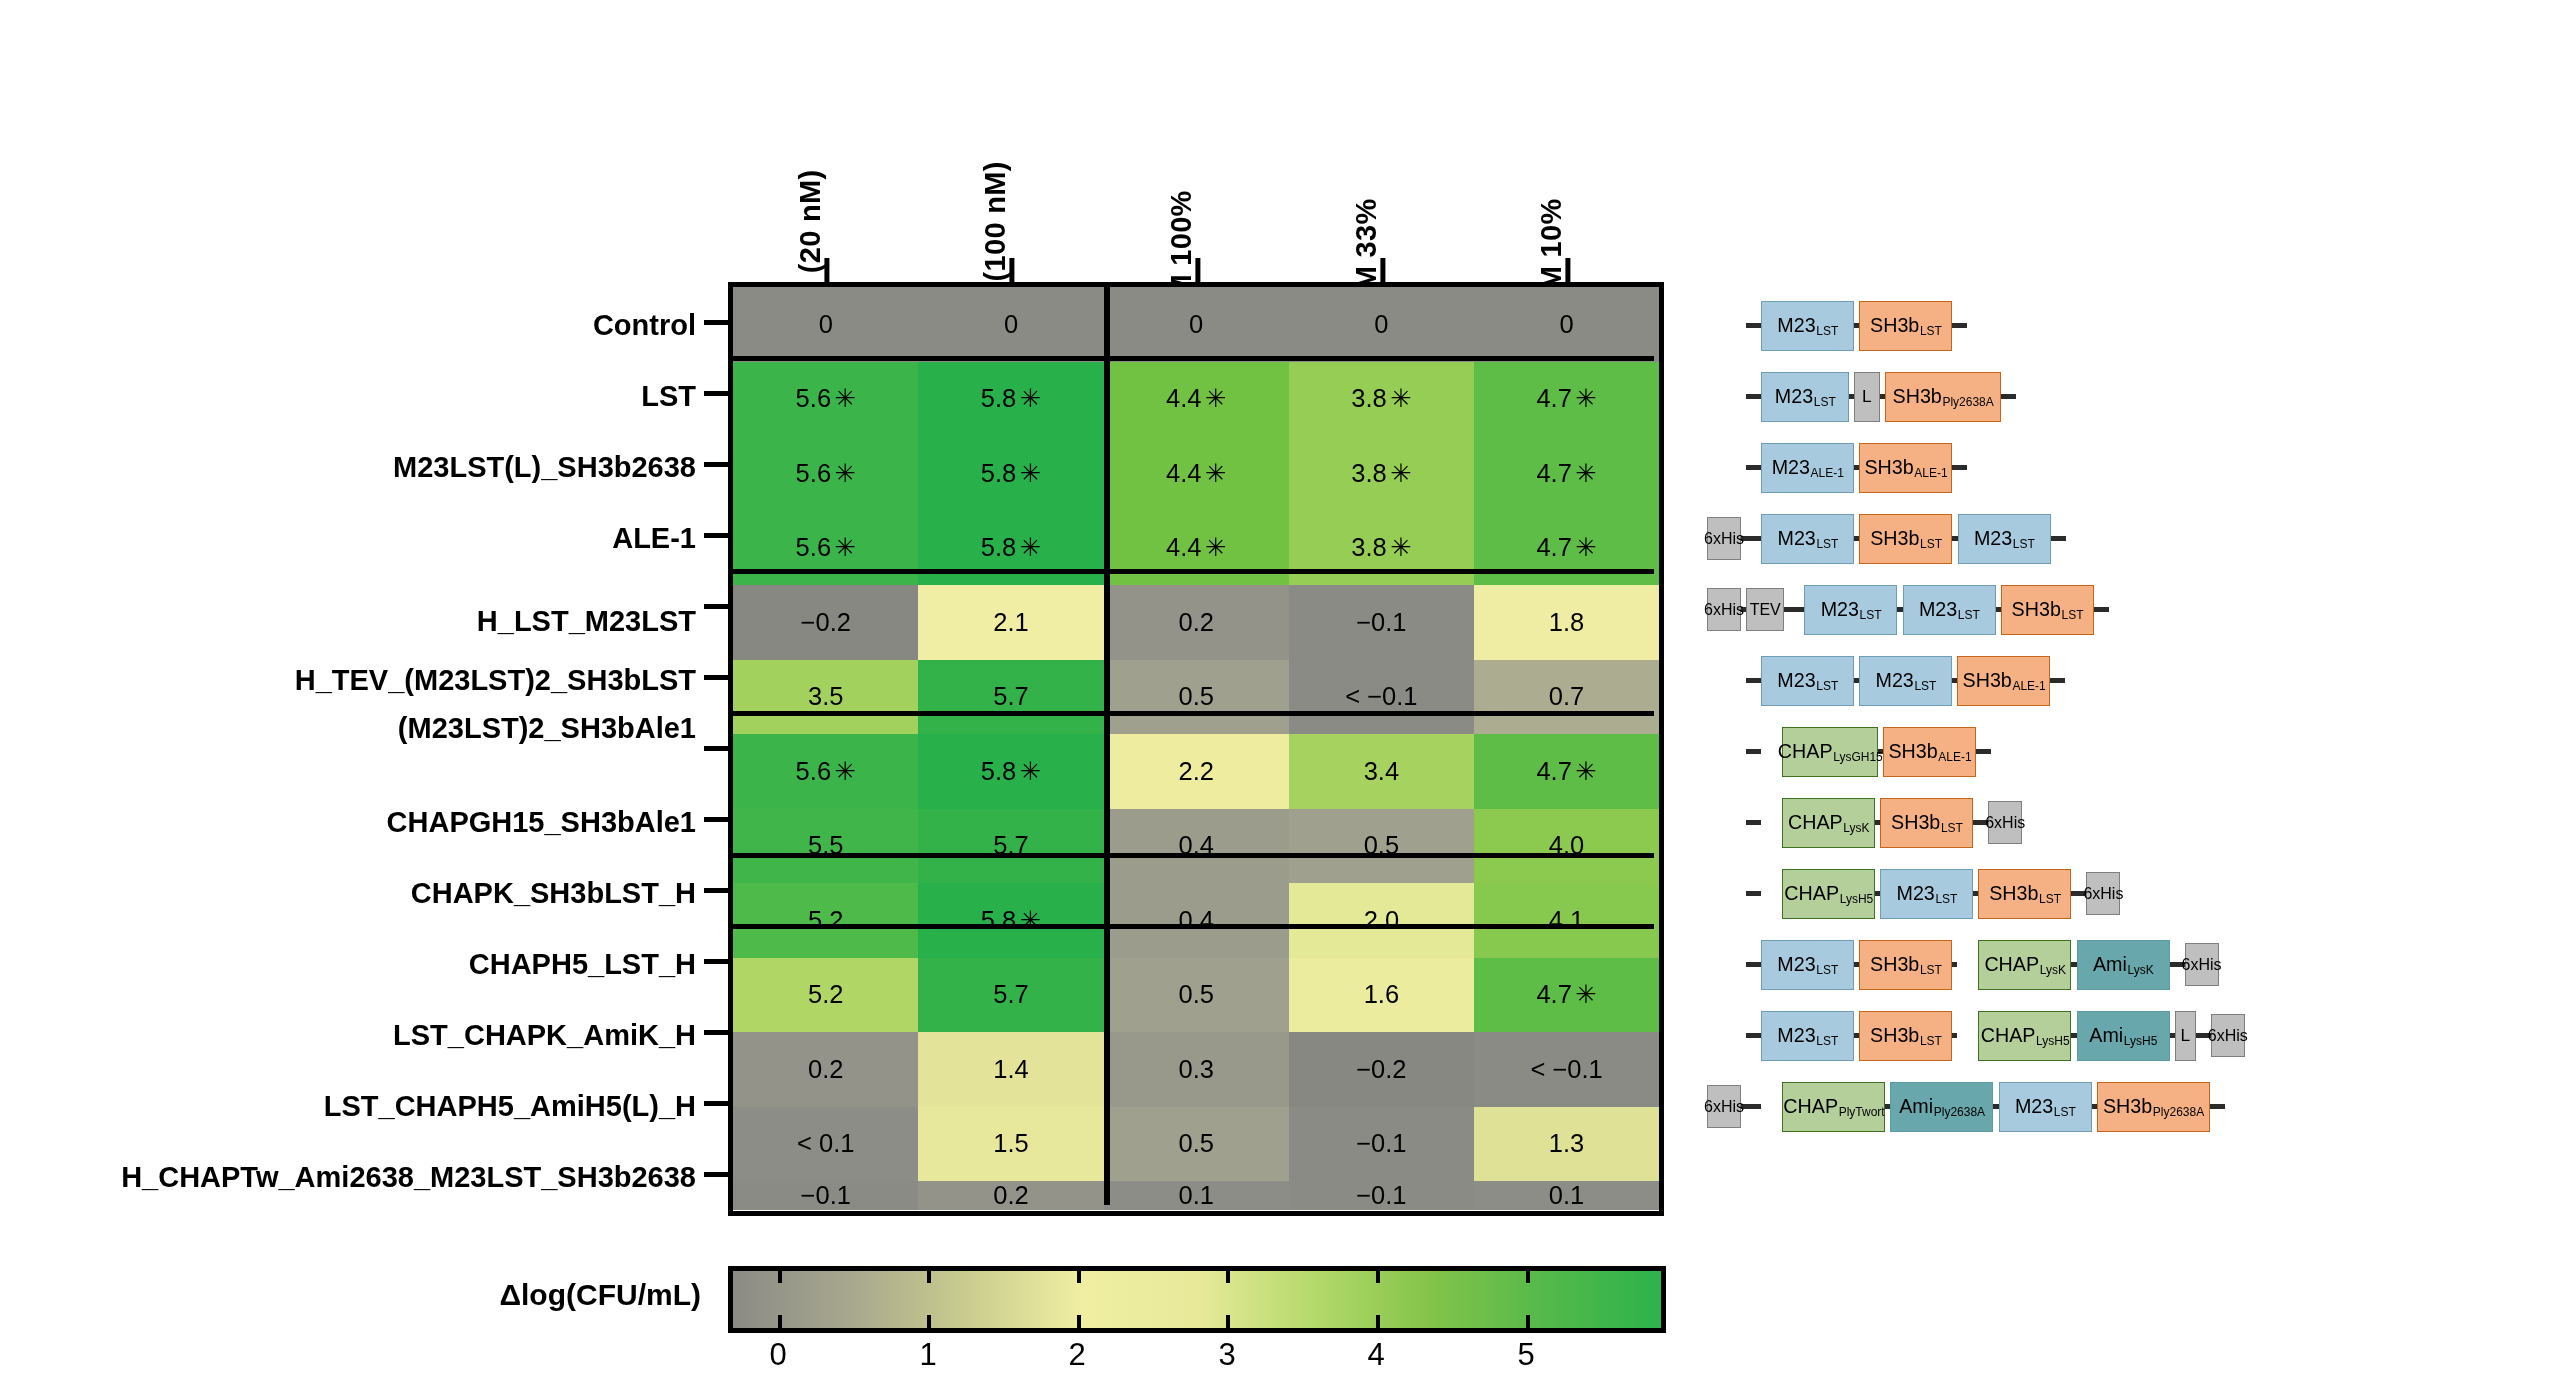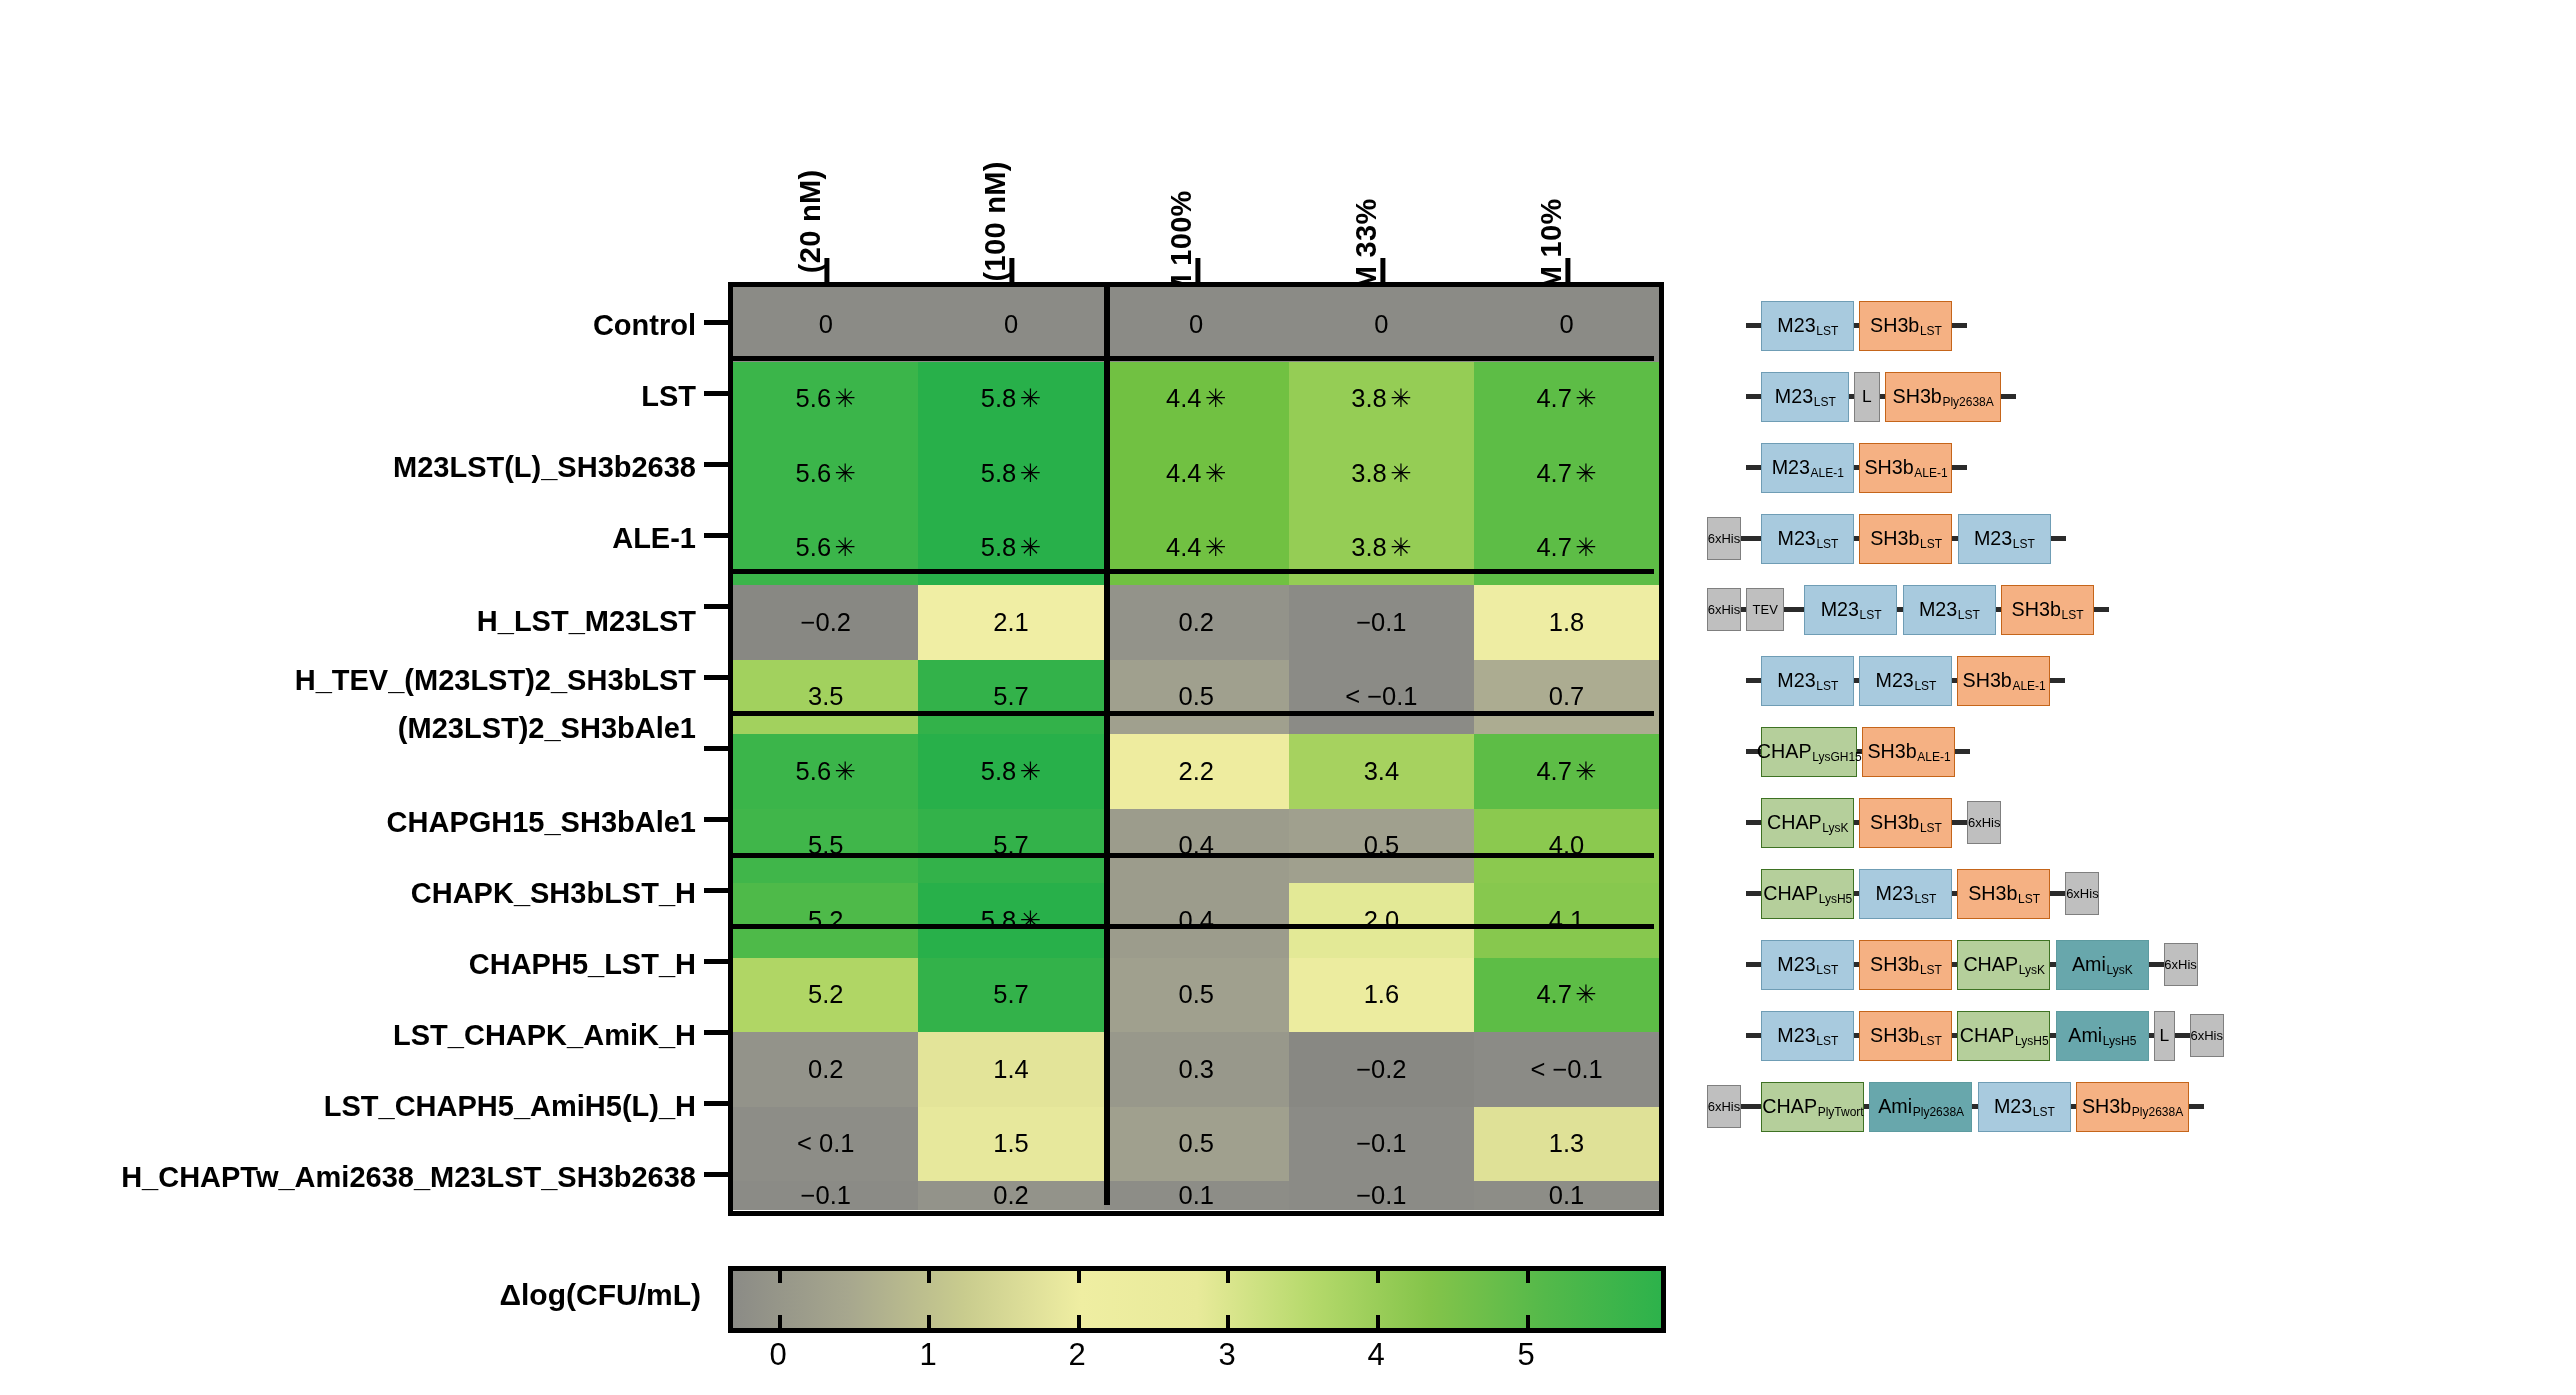--- a/index.html
+++ b/index.html
@@ -50,23 +50,23 @@
   .construct { position:absolute; left:0; height:77px; display:flex; align-items:center; }
   .lead-line, .tail-line, .link-line { background:#2b2b2b; height:5.2px; flex:0 0 auto; }
   .lead-line { width:15px; }
   .tail-line { width:15px; }
   .link-line { width:5.2px; }
   .dom { height:50px; display:flex; align-items:center; justify-content:center;
          font-size:19.7px; border:1.7px solid; position:relative; flex:0 0 auto; }
   .dom .sub { font-size:12px; vertical-align:sub; position:relative; top:5.2px; left:0.6px; letter-spacing:0px; }
   .dom.m23   { background:#a8cade; border-color:#6f9db5; }
   .dom.sh3b  { background:#f5b183; border-color:#c5651a; }
-  .dom.chap  { background:#b5cf9b; border-color:#3e7223; }
+  .dom.chap  { background:#b5cf9b; border-color:#3e7223;margin-left:21px; }
   .dom.ami   { background:#68a7ac; border-color:#5d9ba0; }
-  .dom.tag   { background:#bfbfbf; border-color:#7f7f7f; height:43px; font-size:13px; }
+  .dom.tag   { background:#bfbfbf; border-color:#7f7f7f; height:43px; font-size:16px; }
   .dom.linker{ background:#bfbfbf; border-color:#7f7f7f; font-size:17.4px; }
 </style>
 </head>
 <body>
 
 <div id="col-headers">
     <div class="col-head" style="left: 5.2px;">
       <div class="col-head-txt">TSB (20 nM)</div>
       <div class="col-tick"></div>
     </div>

